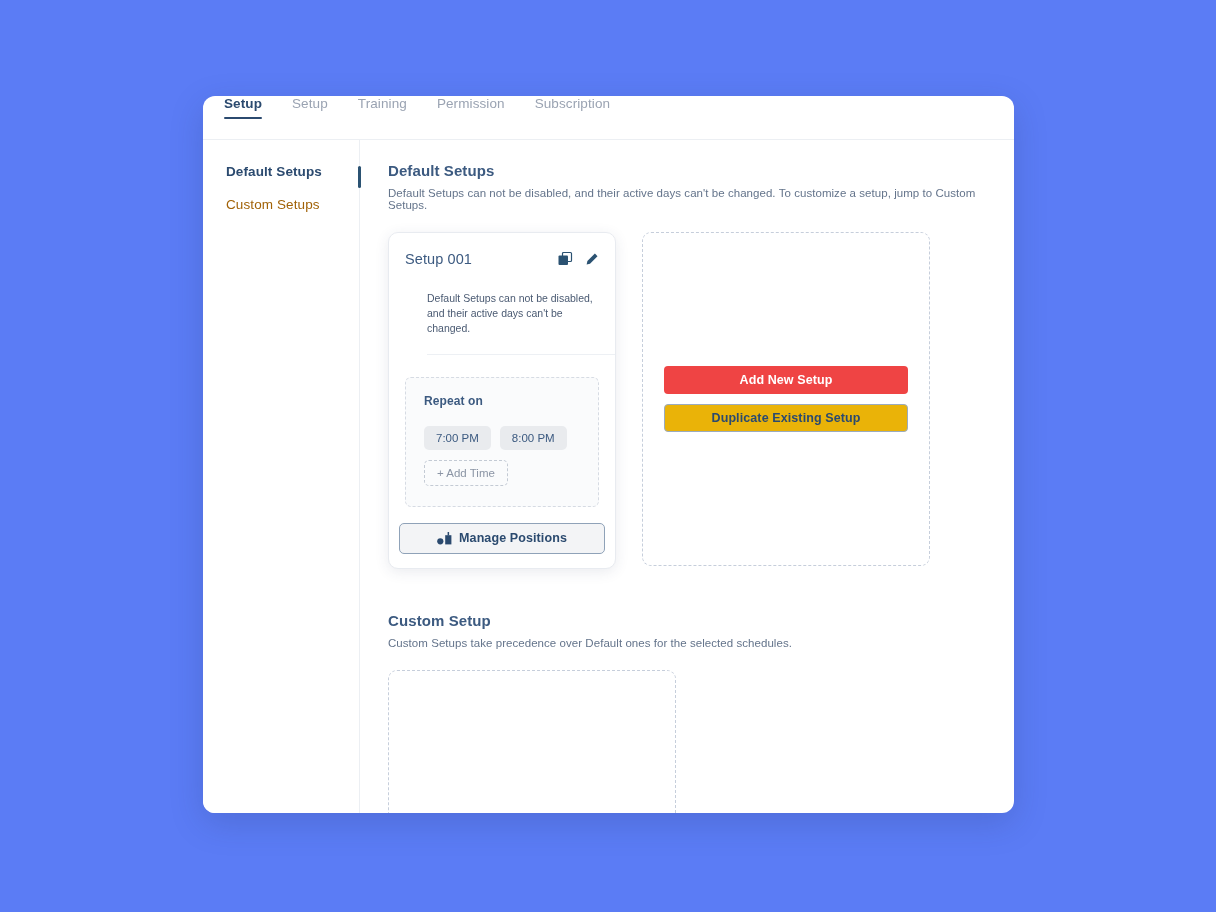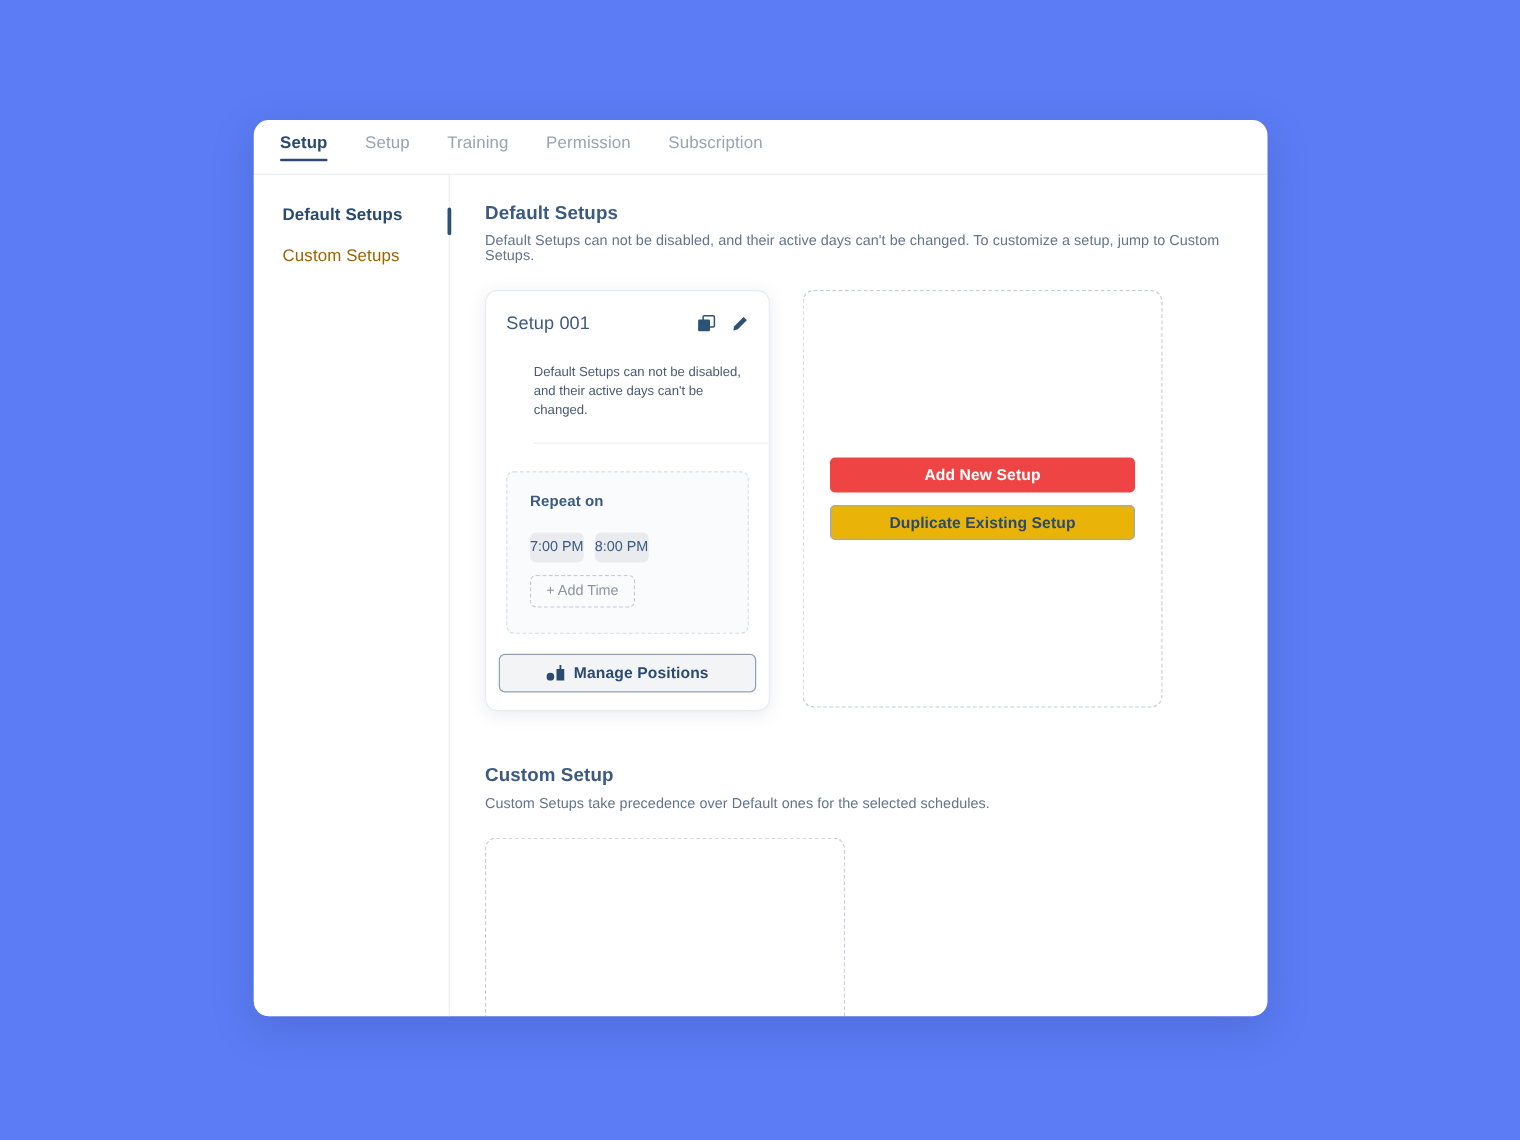--- a/index.html
+++ b/index.html
@@ -29,21 +29,21 @@
     box-shadow: 0 10px 34px rgba(28, 45, 90, 0.18);
   }
 
   
   .tabbar {
     position: relative;
     height: 44px;
     border-bottom: 1px solid #eceff3;
     padding-left: 21px;
     display: flex;
-    align-items: center;
+    align-items: flex-start;
   }
   .tab {
     font-size: 13.5px;
     color: #9aa3b2;
     padding: 0 0 8px 0;
     margin-right: 30px;
     cursor: pointer;
     white-space: nowrap;
     position: relative;
     letter-spacing: .1px;
@@ -184,21 +184,21 @@
   .chips {
     display: flex;
     gap: 9px;
     margin-top: 18px;
   }
   .chip {
     background: #e9ebee;
     border-radius: 5px;
     font-size: 11.5px;
     color: #3c5a80;
-    padding: 6px 0;
+    padding: 6px 12px;
     cursor: pointer;
     white-space: nowrap;
   }
   .add-time {
     margin-top: 10px;
     display: inline-block;
     border: 1px dashed #c3cad4;
     border-radius: 5px;
     font-size: 11.5px;
     color: #8b95a5;

